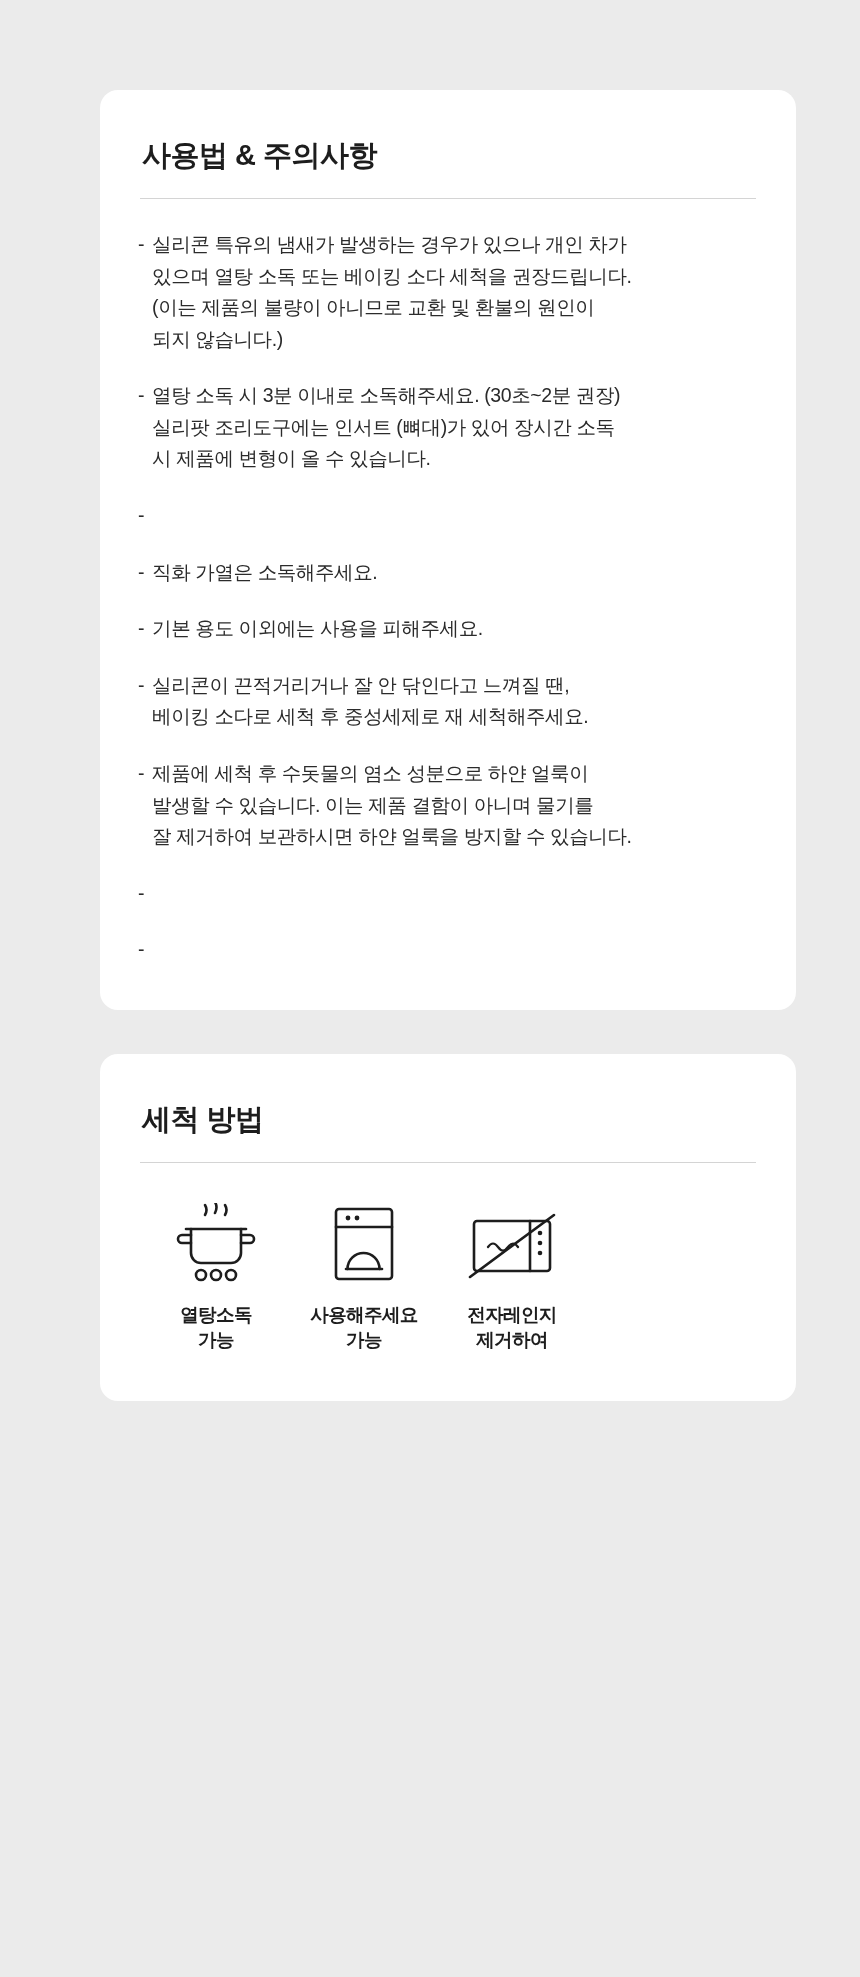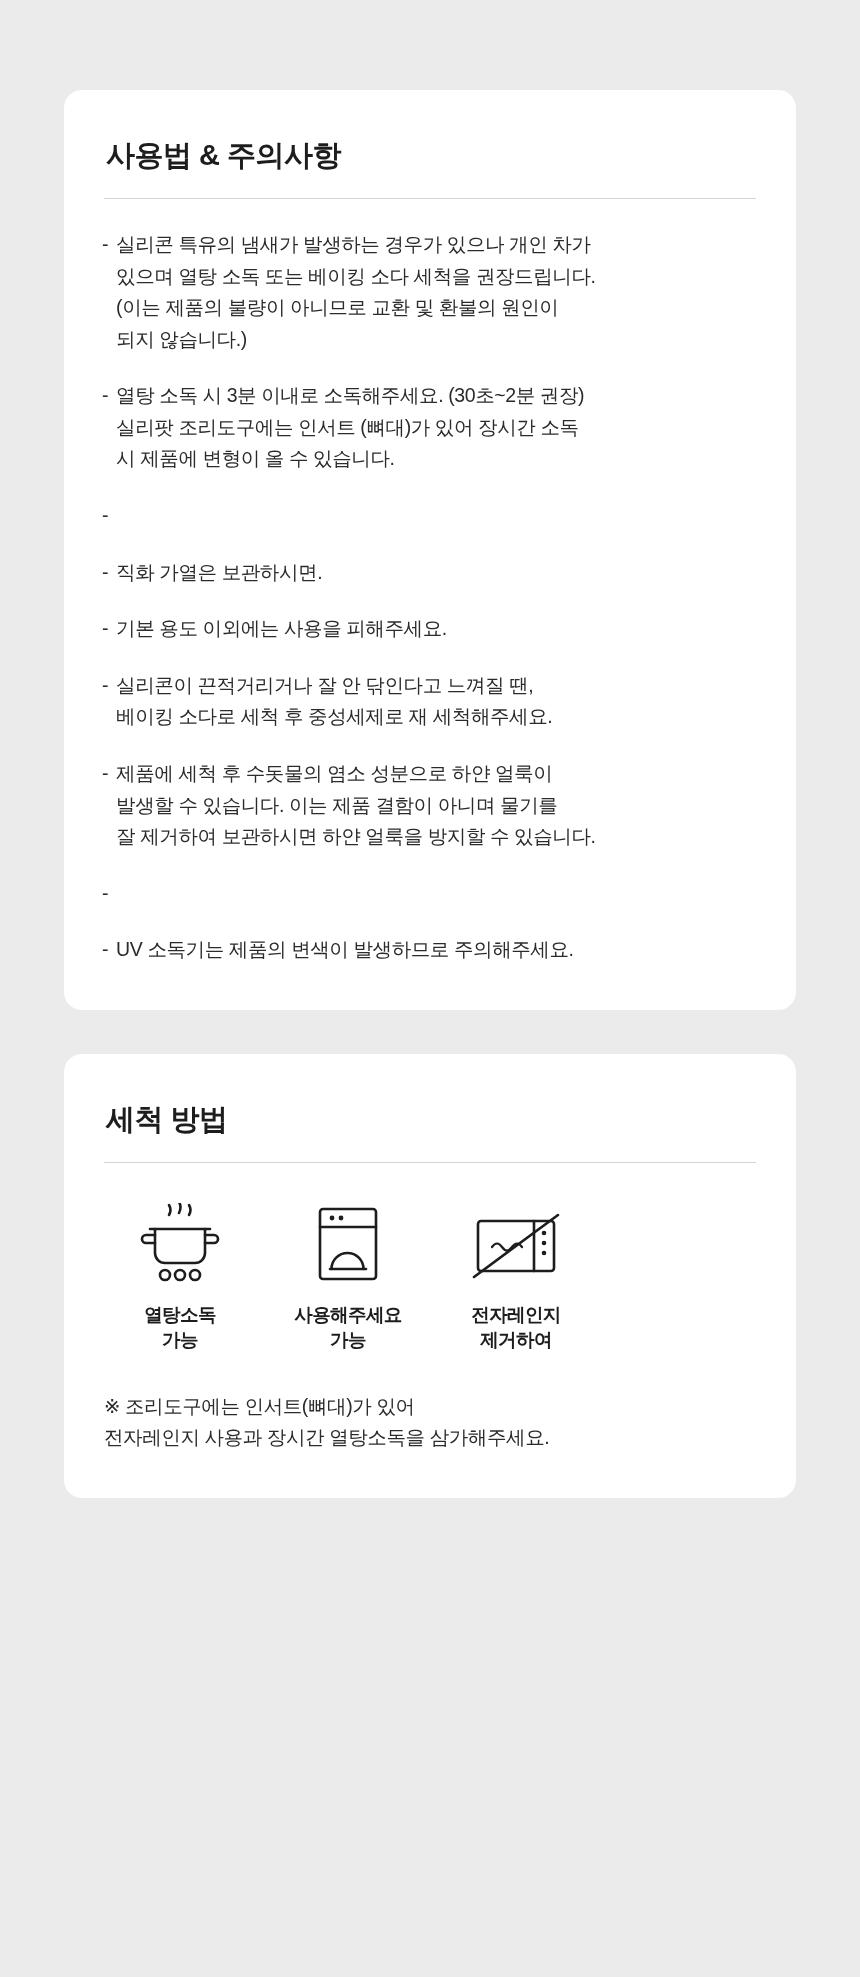--- a/index.html
+++ b/index.html
@@ -20,20 +20,21 @@
     min-height: 1977px;
     padding: 90px 64px 60px 64px;
     display: flex;
     flex-direction: column;
     gap: 44px;
   }
   .card {
     background: #ffffff;
     border-radius: 18px;
     padding: 46px 38px 44px 38px;
+    margin-left: 36px;
   }
   .card-title {
     font-size: 29px;
     font-weight: bold;
     letter-spacing: -0.5px;
     color: #1d1d1d;
     margin: 0 0 22px 4px;
   }
   .divider {
     height: 1px;
@@ -63,21 +64,21 @@
     color: #2b2b2b;
   }
   .note-text {
     white-space: pre-line;
   }
 
   
   .wash-icons {
     display: flex;
     align-items: flex-start;
-    gap: 40px;
+    gap: 20px;
     padding: 10px 0 4px 14px;
   }
   .wash-item {
     width: 128px;
     display: flex;
     flex-direction: column;
     align-items: center;
     gap: 12px;
   }
   .wash-icon {
@@ -126,21 +127,21 @@
         <span class="note-dash">-</span>
         <span class="note-text">열탕 소독 시 3분 이내로 소독해주세요. (30초~2분 권장)
 실리팟 조리도구에는 인서트 (뼈대)가 있어 장시간 소독
 시 제품에 변형이 올 수 있습니다.</span>
       </li>
       <li class="note">
         <span class="note-dash">-</span>
       </li>
       <li class="note">
         <span class="note-dash">-</span>
-        <span class="note-text">직화 가열은 보관하시면.</span>
+        <span class="note-text">직화 가열은 소독해주세요.</span>
       </li>
       <li class="note">
         <span class="note-dash">-</span>
         <span class="note-text">기본 용도 이외에는 사용을 피해주세요.</span>
       </li>
       <li class="note">
         <span class="note-dash">-</span>
         <span class="note-text">실리콘이 끈적거리거나 잘 안 닦인다고 느껴질 땐,
 베이킹 소다로 세척 후 중성세제로 재 세척해주세요.</span>
       </li>
@@ -148,21 +149,20 @@
         <span class="note-dash">-</span>
         <span class="note-text">제품에 세척 후 수돗물의 염소 성분으로 하얀 얼룩이
 발생할 수 있습니다. 이는 제품 결함이 아니며 물기를
 잘 제거하여 보관하시면 하얀 얼룩을 방지할 수 있습니다.</span>
       </li>
       <li class="note">
         <span class="note-dash">-</span>
       </li>
       <li class="note">
         <span class="note-dash">-</span>
-        <span class="note-text">UV 소독기는 제품의 변색이 발생하므로 주의해주세요.</span>
       </li>
     </ul>
   </section>
 
   <section class="card">
     <h2 class="card-title">세척 방법</h2>
     <div class="divider"></div>
 
     <div class="wash-icons">
 
@@ -216,17 +216,15 @@
             <path d="M28 44 q5 -7 10 0 t10 0 t10 0" fill="none" stroke-width="2.2"></path>
             <line x1="10" y1="74" x2="94" y2="12" stroke-width="2.6"></line>
           </svg>
         </div>
         <div class="wash-label">전자레인지
 제거하여</div>
       </div>
 
     </div>
 
-    <div class="wash-footnote">※ 조리도구에는 인서트(뼈대)가 있어
-   전자레인지 사용과 장시간 열탕소독을 삼가해주세요.</div>
   </section>
 
 </div>
 
 </body></html>

